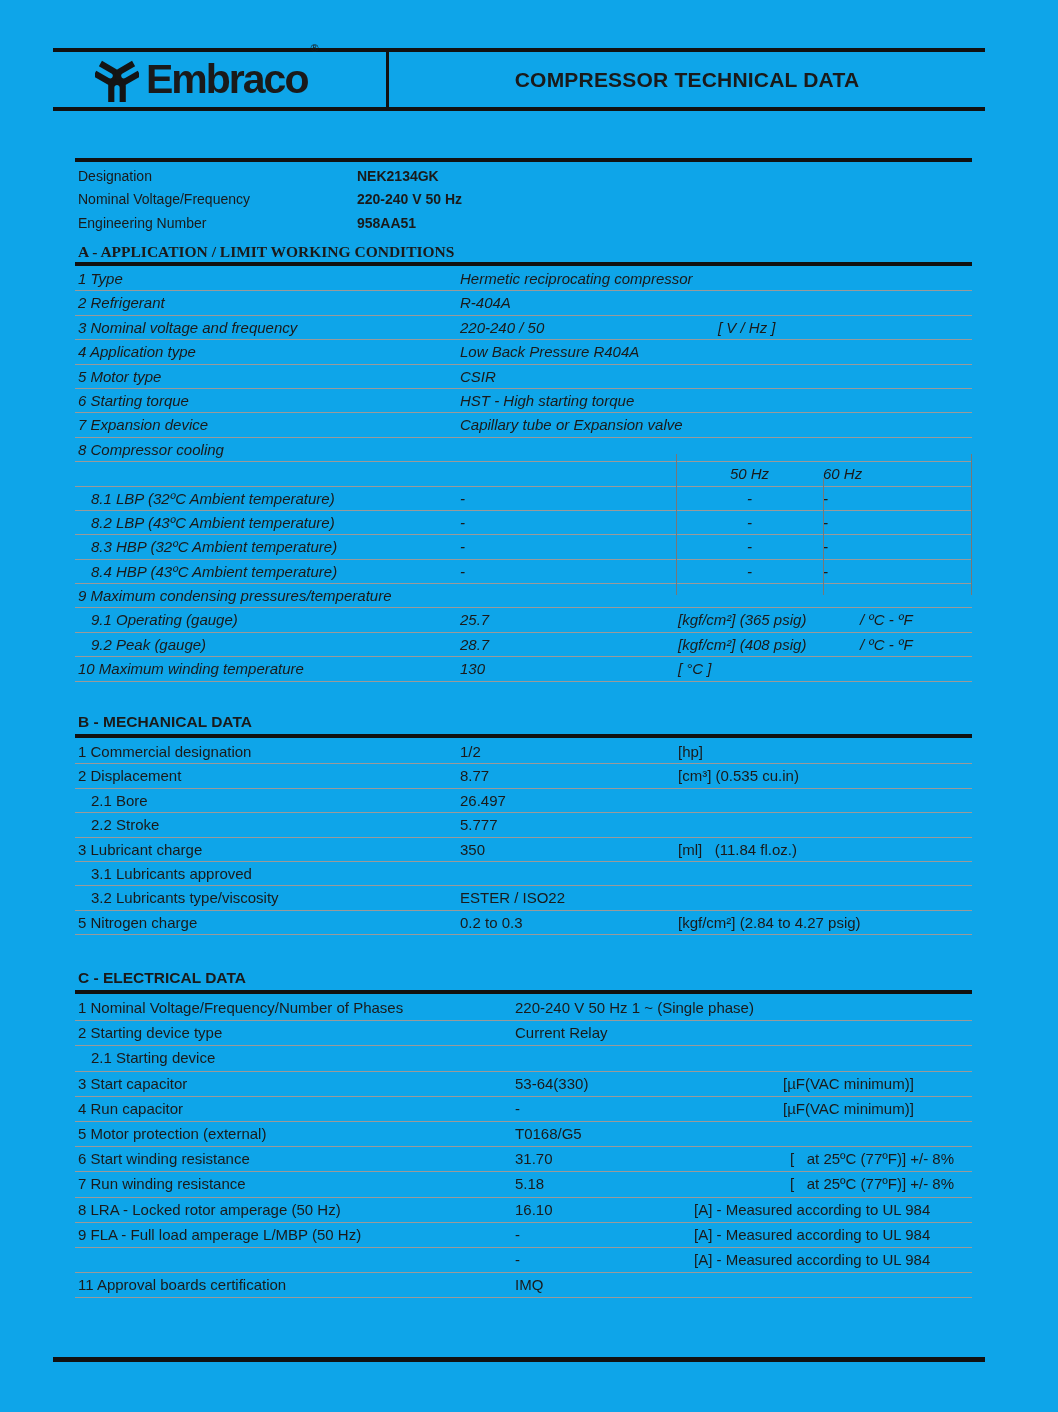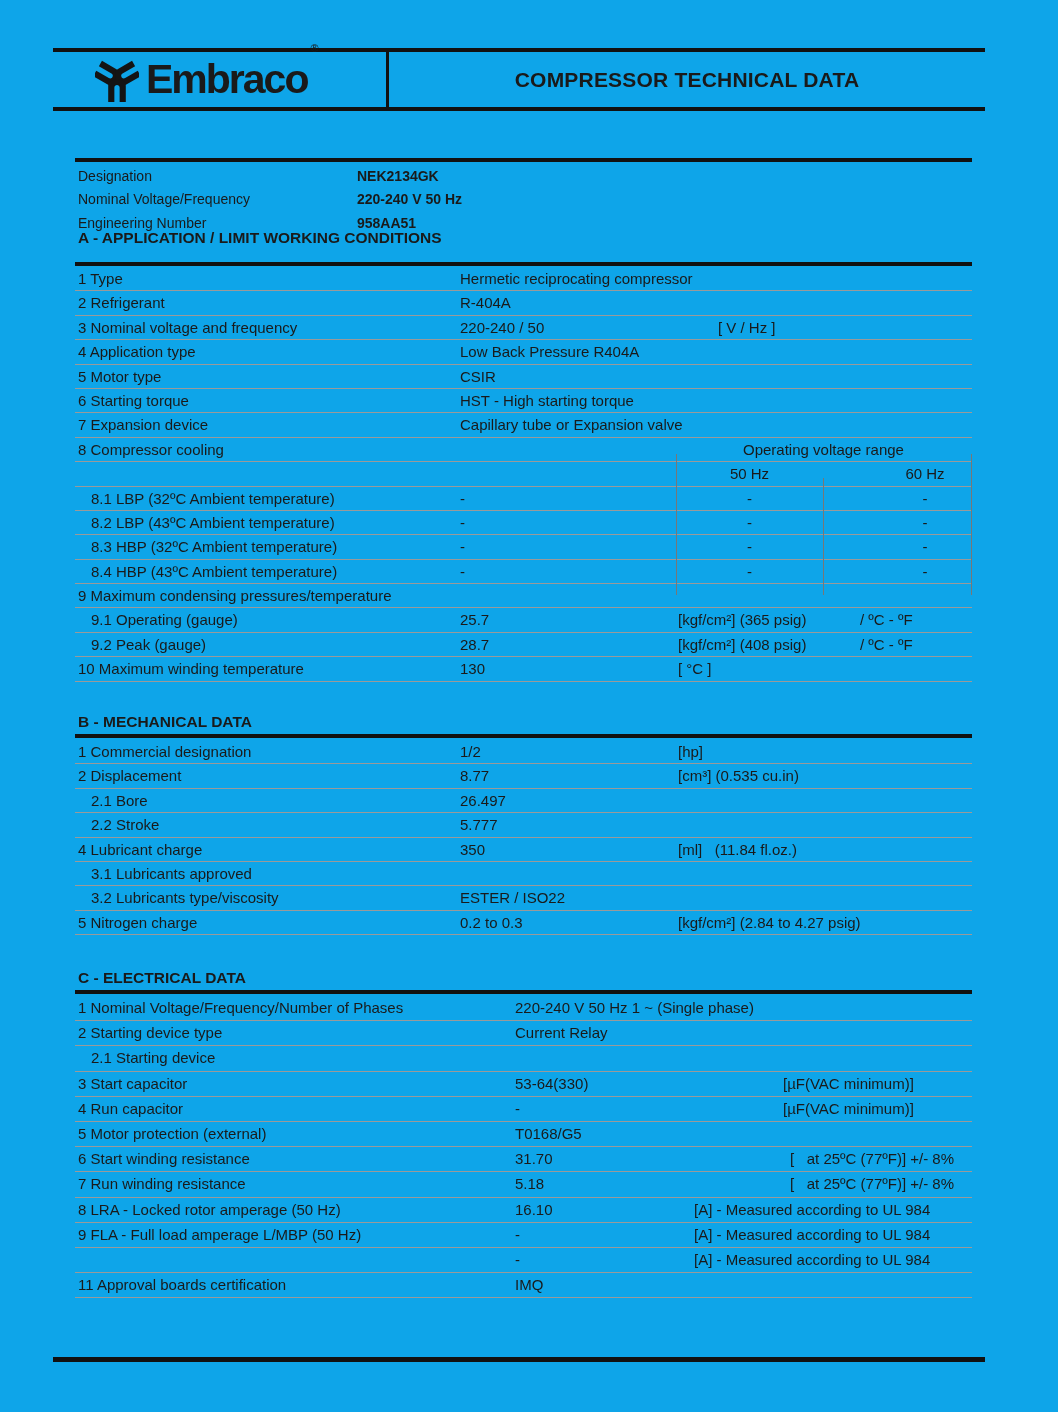--- a/index.html
+++ b/index.html
@@ -45,21 +45,21 @@
   .c-label-sub{left:16px;}
   .c-value{left:385px;}
   .c-value-c{left:440px;}
   .c-unit{left:603px;}
   .c-unit-b{left:643px;}
   .c-unit-c{left:708px;}
   .c-unit-a{left:619px;}
   .c-note{left:785px;}
   .c-note-r{right:18px;text-align:right;}
   .c-hz50{left:601px;width:147px;text-align:center;}
-  .c-hz60{left:776px;width:148px;text-align:center;}
+  .c-hz60{left:748px;width:148px;}
   .c-ovr-head{left:601px;width:295px;text-align:center;}
   
   .ovr-box{position:absolute;left:601px;width:294px;border-left:1px solid #777;border-right:1px solid #777;pointer-events:none;}
   .ovr-divider{position:absolute;left:748px;width:0;border-left:1px solid #777;pointer-events:none;}
   
   .bottom-line{position:absolute;left:53px;top:1357px;width:932px;height:5px;background:#111;}
 </style>
 </head>
 <body>
 
@@ -90,23 +90,23 @@
       <div class="id-row">
         <span class="id-label">Nominal Voltage/Frequency</span>
         <span class="id-value">220-240 V 50 Hz</span>
       </div>
       <div class="id-row">
         <span class="id-label">Engineering Number</span>
         <span class="id-value">958AA51</span>
       </div>
     </div>
 
-  <div class="sec-head" style="top:229px;">A - APPLICATION / LIMIT WORKING CONDITIONS</div>
+  <div class="sec-head" style="top:243px;font-family:Liberation Serif, serif;">A - APPLICATION / LIMIT WORKING CONDITIONS</div>
   <div class="sec-line" style="top:262px;"></div>
-  <div class="tbl tbl-a" style="top:267px;">
+  <div class="tbl tbl-a" style="top:267px;font-style:italic;">
       <div class="trow">
         <span class="cell c-label">1 Type</span>
         <span class="cell c-value">Hermetic reciprocating compressor</span>
       </div>
       <div class="trow">
         <span class="cell c-label">2 Refrigerant</span>
         <span class="cell c-value">R-404A</span>
       </div>
       <div class="trow">
         <span class="cell c-label">3 Nominal voltage and frequency</span>
@@ -124,21 +124,20 @@
       <div class="trow">
         <span class="cell c-label">6 Starting torque</span>
         <span class="cell c-value">HST - High starting torque</span>
       </div>
       <div class="trow">
         <span class="cell c-label">7 Expansion device</span>
         <span class="cell c-value">Capillary tube or Expansion valve</span>
       </div>
       <div class="trow">
         <span class="cell c-label">8 Compressor cooling</span>
-        <span class="cell c-ovr-head">Operating voltage range</span>
       </div>
       <div class="trow">
         <span class="cell c-hz50">50 Hz</span>
         <span class="cell c-hz60">60 Hz</span>
       </div>
       <div class="trow">
         <span class="cell c-label-sub">8.1 LBP (32ºC Ambient temperature)</span>
         <span class="cell c-value">-</span>
         <span class="cell c-hz50">-</span>
         <span class="cell c-hz60">-</span>
@@ -200,21 +199,21 @@
       </div>
       <div class="trow">
         <span class="cell c-label-sub">2.1 Bore</span>
         <span class="cell c-value">26.497</span>
       </div>
       <div class="trow">
         <span class="cell c-label-sub">2.2 Stroke</span>
         <span class="cell c-value">5.777</span>
       </div>
       <div class="trow">
-        <span class="cell c-label">4 Lubricant charge</span>
+        <span class="cell c-label">3 Lubricant charge</span>
         <span class="cell c-value">350</span>
         <span class="cell c-unit">[ml]   (11.84 fl.oz.)</span>
       </div>
       <div class="trow">
         <span class="cell c-label-sub">3.1 Lubricants approved</span>
       </div>
       <div class="trow">
         <span class="cell c-label-sub">3.2 Lubricants type/viscosity</span>
         <span class="cell c-value">ESTER / ISO22</span>
       </div>

